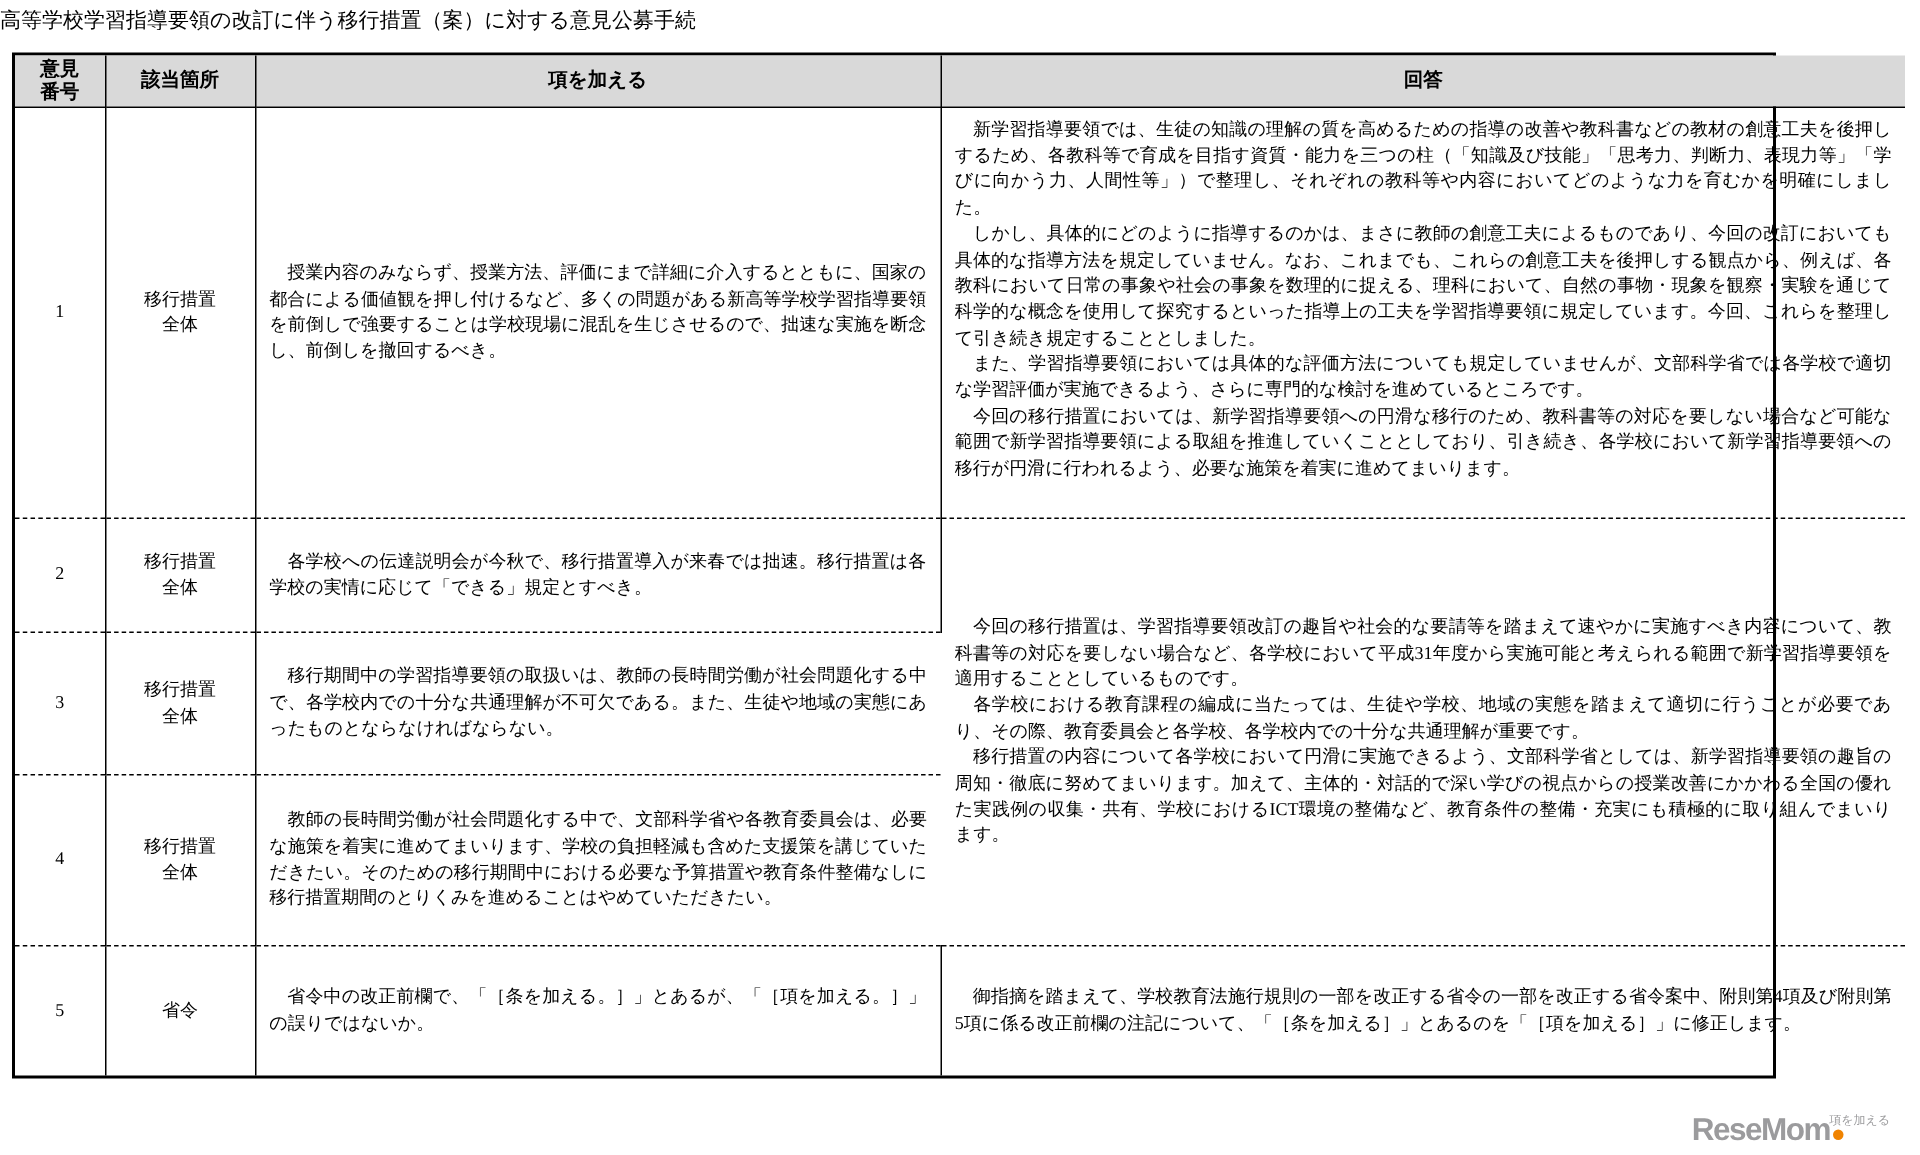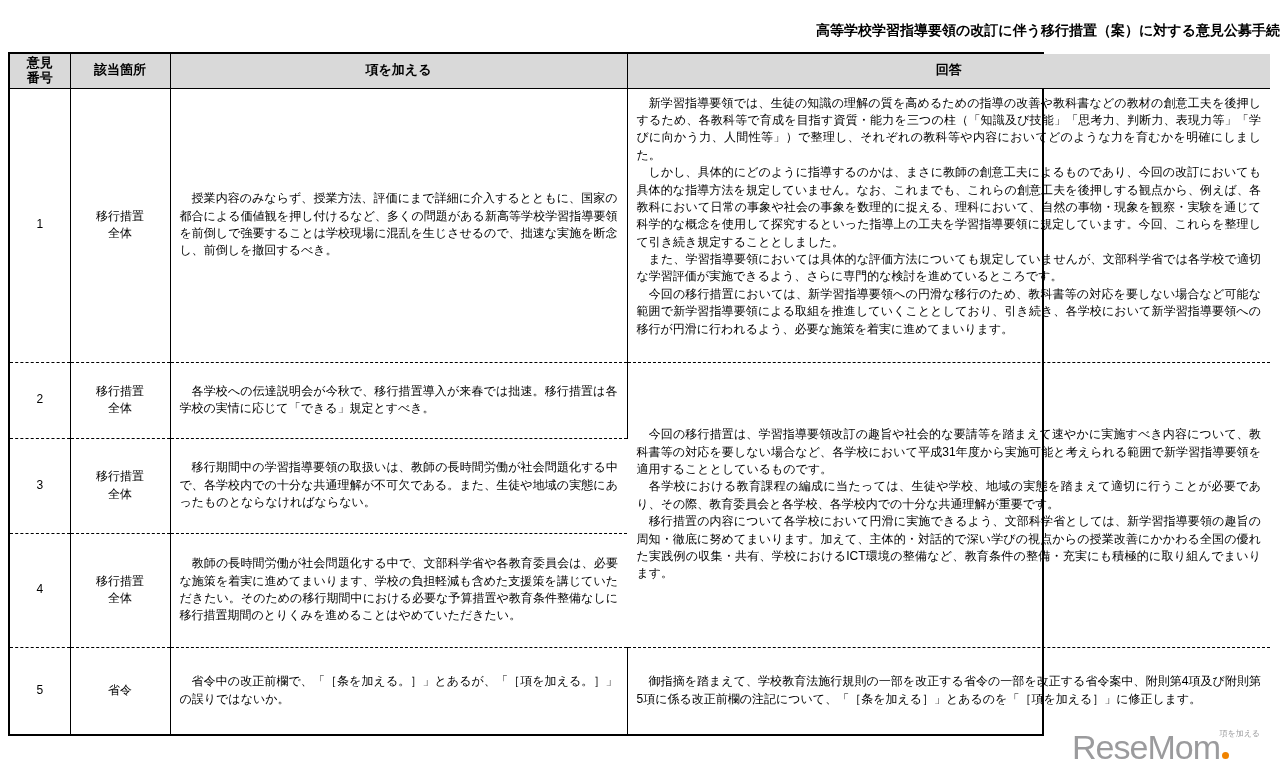--- a/index.html
+++ b/index.html
@@ -11,30 +11,30 @@
   html,body{width:1280px;background:#ffffff;}
   body{
     font-family:"Liberation Sans","DejaVu Sans",sans-serif;
     color:#000;
     position:relative;
     width:1280px;
     height:770px;
     overflow:hidden;
   }
   .title-block{
-    padding-top:20px;
-    text-align:right;
-    font-weight:bold;
+    padding-top:3px;
+    text-align:left;
+    font-weight:normal;
     font-size:14px;
     line-height:1.55;
   }
   .table-frame{
     margin:10px 20px 0 8px;
     border:2px solid #000;
-    width:1036px;
+    width:1176px;
   }
   table.comments{
     border-collapse:collapse;
     table-layout:fixed;
     width:100%;
     font-size:12px;
   }
   col.c1{width:60px;}
   col.c2{width:100px;}
   col.c3{width:457px;}
@@ -52,20 +52,21 @@
     line-height:1.15;
     padding:2px 4px;
   }
   thead th:last-child{border-right:none;}
   tbody td{
     border-right:1px solid #000;
     border-top:1px dashed #000;
     padding:6px 9px;
     vertical-align:middle;
     line-height:1.45;
+    font-family:Liberation Serif, serif;
   }
   tbody td:last-child{border-right:none;}
   td.c-no{text-align:center;}
   td.c-sec{text-align:center;white-space:pre-line;}
   td.c-op{
     text-align:justify;
     white-space:pre-wrap;
     word-break:break-all;
   }
   td.c-ans{
@@ -82,22 +83,22 @@
   .logo{
     position:absolute;
     right:16px;
     bottom:4px;
     line-height:1;
     white-space:nowrap;
     background:rgba(255,255,255,0.75);
     padding:2px 4px;
   }
   .logo-main{
-    font-weight:normal;
-    font-size:34px;
+    font-weight:bold;
+    font-size:21px;
     letter-spacing:-1px;
     color:var(--logo-gray,#9b9b9d);
   }
   .logo-dot{
     display:inline-block;
     width:7px;height:7px;
     border-radius:50%;
     background:var(--logo-orange,#f08300);
     margin-left:2px;
   }

